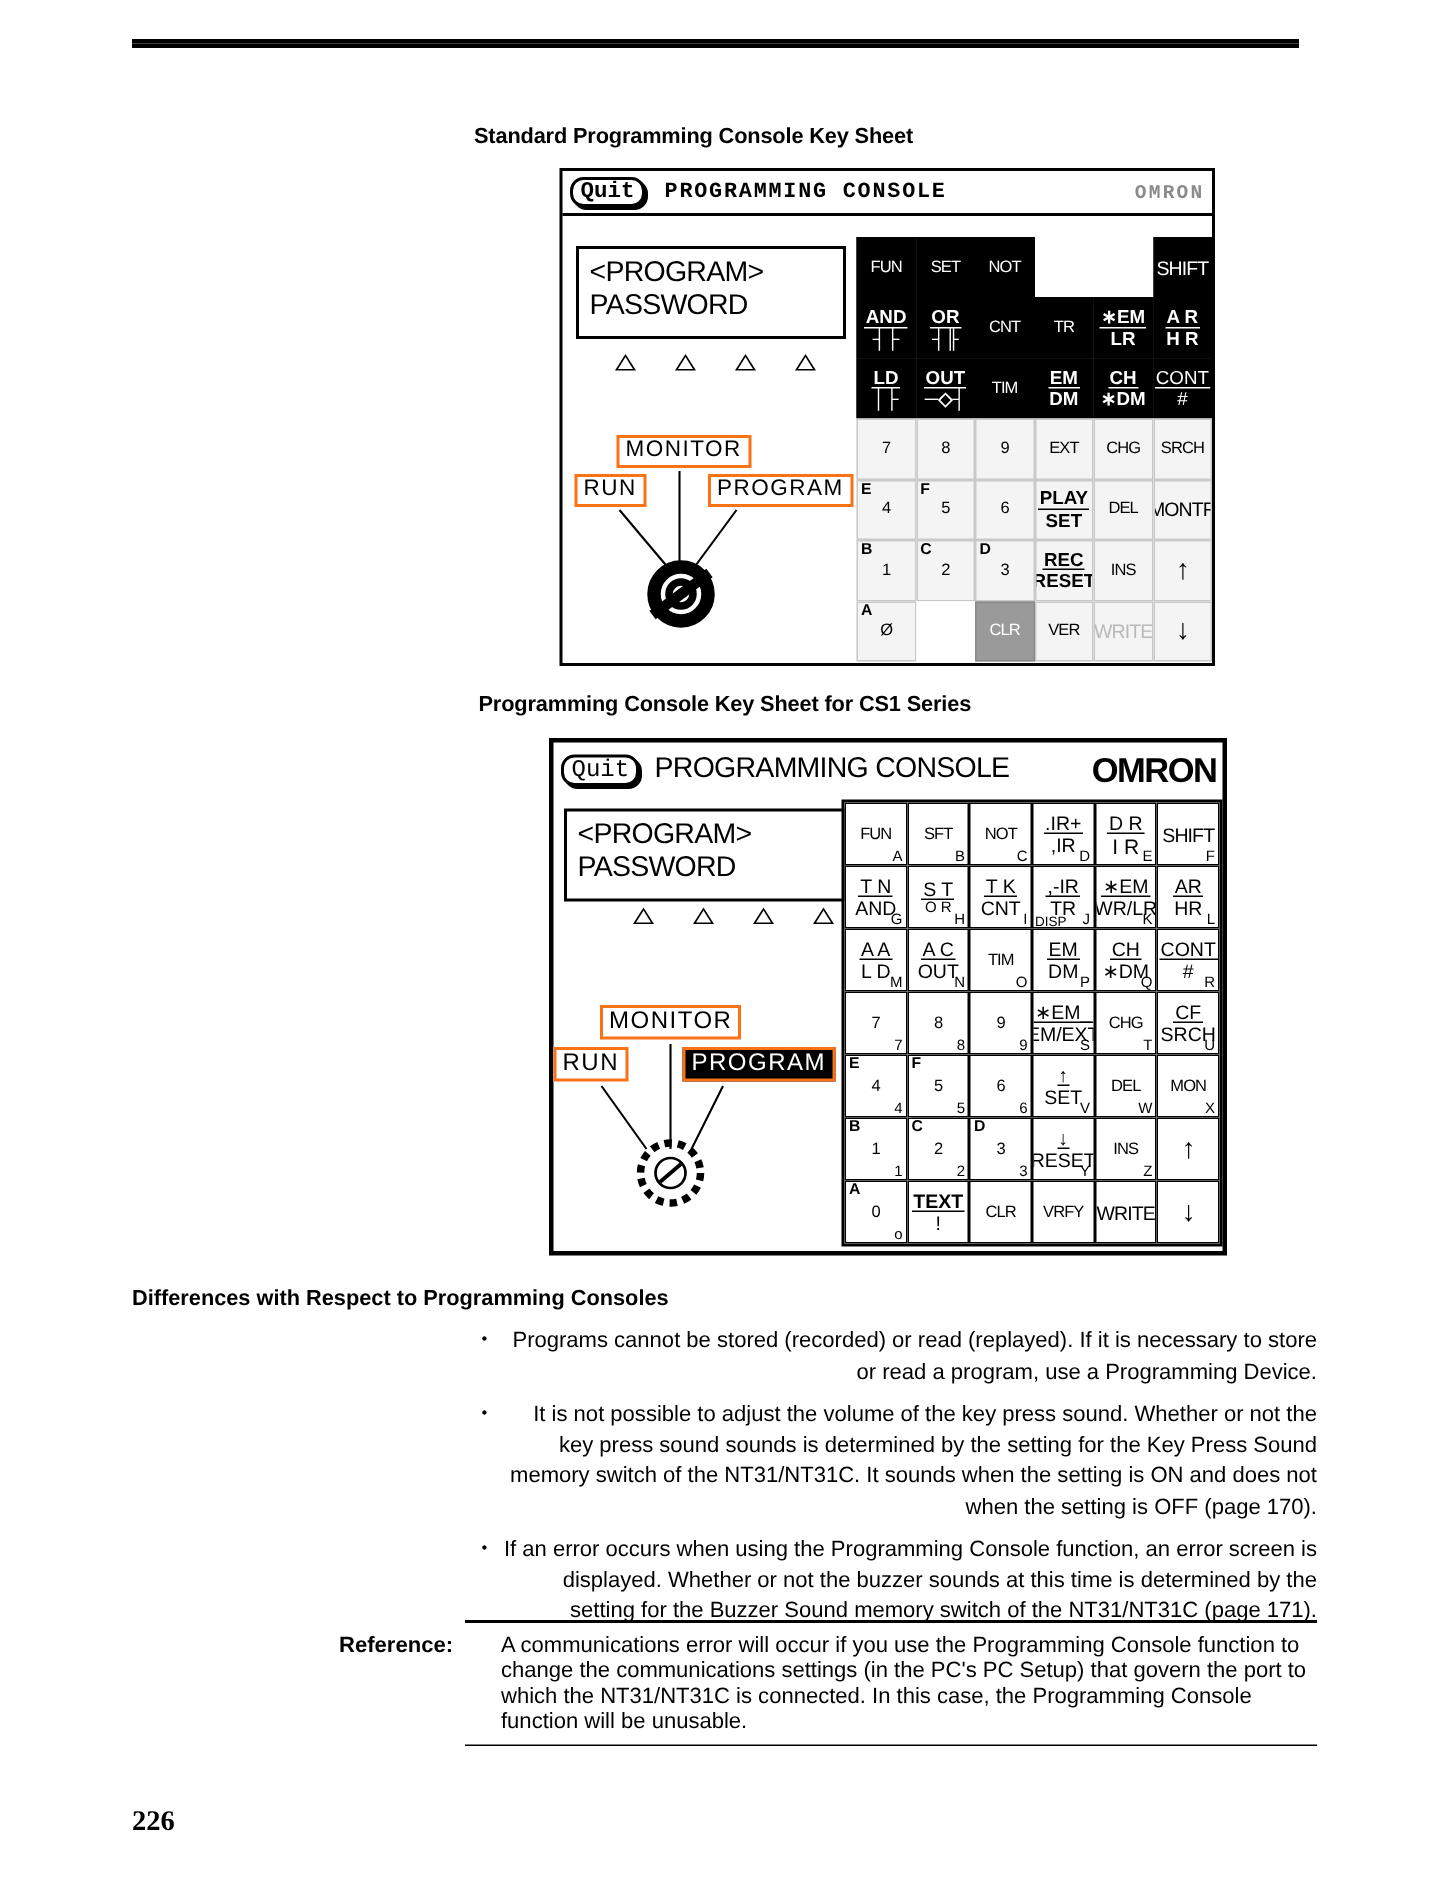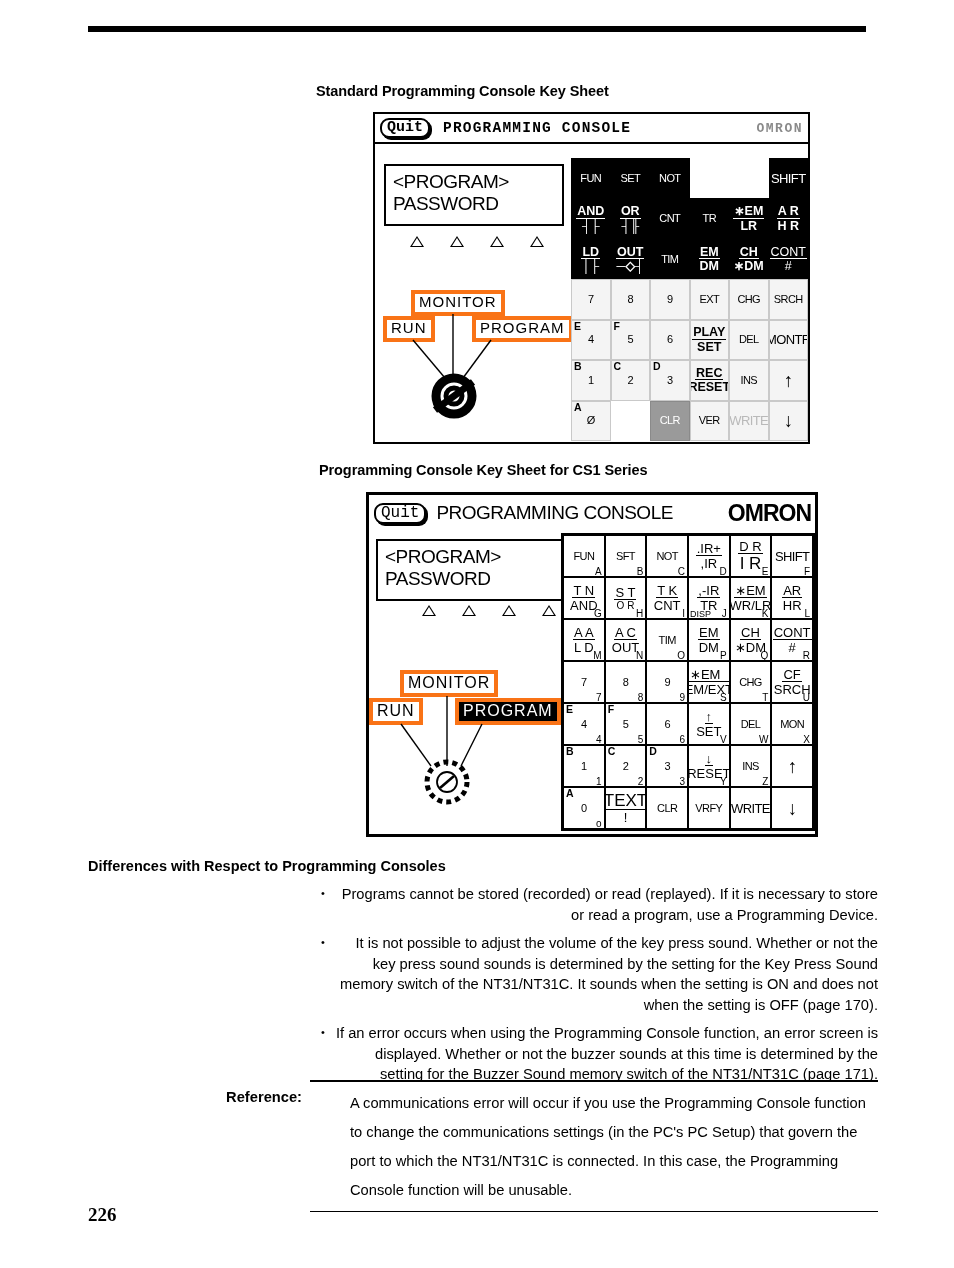--- a/index.html
+++ b/index.html
@@ -107,21 +107,21 @@
     width: 0; height: 0;
     border-left: 5px solid transparent;
     border-right: 5px solid transparent;
     border-bottom: 8px solid #fff;
   }
 
   
   .mode-wrap { position: relative; }
   .mode-lbl {
     position: absolute;
-    border: 4px solid #f97316;
+    border: 2px solid #f97316;
     background: #fff;
     font-family: "Liberation Sans", sans-serif;
     padding: 0 4px 1px 4px;
     line-height: 1.1;
     white-space: nowrap;
     letter-spacing: 1px;
   }
   .mode-lbl.inv { background: #000; color: #fff; }
 
   
@@ -218,34 +218,33 @@
     font-size: 11px;
   }
 
   #reference-block {
     position: absolute;
     left: 88px;
     top: 1080px;
     width: 790px;
   }
   .ref-rule { height: 1.5px; background: #000; margin-left: 222px; }
-  .ref-row { display: flex; padding-top: 7px; padding-bottom: 6px; }
+  .ref-row { display: flex; padding-top: 7px; padding-bottom: 6px; gap: 24px; }
   .ref-label {
     width: 222px;
     text-align: right;
     font-weight: bold;
     font-size: 14.7px;
     padding-right: 8px;
     box-sizing: border-box;
     flex: 0 0 222px;
   }
   .ref-text {
     font-size: 14.7px;
-    line-height: 29px;
-    margin-left: 40px;
+    line-height: 17px;
   }
 
   #page-number {
     position: absolute;
     left: 88px;
     top: 1204px;
     font-family: "Liberation Serif", serif;
     font-weight: bold;
     font-size: 19px;
   }
@@ -519,21 +518,21 @@
       <div class="key">
         <span class="k-frac">
           <span class="top" style="font-size: 13px;">.IR+</span>
           <span class="bot" style="font-size: 13px;">,IR</span>
         </span>
         <span class="k-sub-br">D</span>
       </div>
       <div class="key">
         <span class="k-frac">
           <span class="top" style="font-size: 13px;">D R</span>
-          <span class="bot" style="font-size: 17px;">I R</span>
+          <span class="bot" style="font-size: 14px;">I R</span>
         </span>
         <span class="k-sub-br">E</span>
       </div>
       <div class="key">
         <span class="k-main" style="font-size: 13px;">SHIFT</span>
         <span class="k-sub-br">F</span>
       </div>
       <div class="key">
         <span class="k-frac">
           <span class="top" style="font-size: 13px;">T N</span>
@@ -704,21 +703,21 @@
       <div class="key">
         <span class="k-main arrow-glyph">↑</span>
       </div>
       <div class="key">
         <span class="k-sub-tl">A</span>
         <span class="k-main">0</span>
         <span class="k-sub-br">o</span>
       </div>
       <div class="key">
         <span class="k-frac">
-          <span class="top" style="font-size: 17px;">TEXT</span>
+          <span class="top" style="font-size: 13px; font-weight: bold;">TEXT</span>
           <span class="bot" style="font-size: 13px;">!</span>
         </span>
       </div>
       <div class="key">
         <span class="k-main">CLR</span>
       </div>
       <div class="key">
         <span class="k-main">VRFY</span>
       </div>
       <div class="key">

